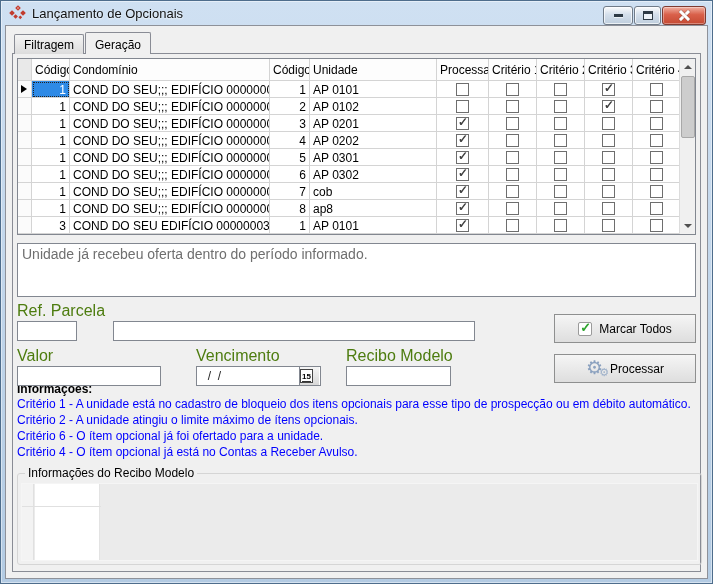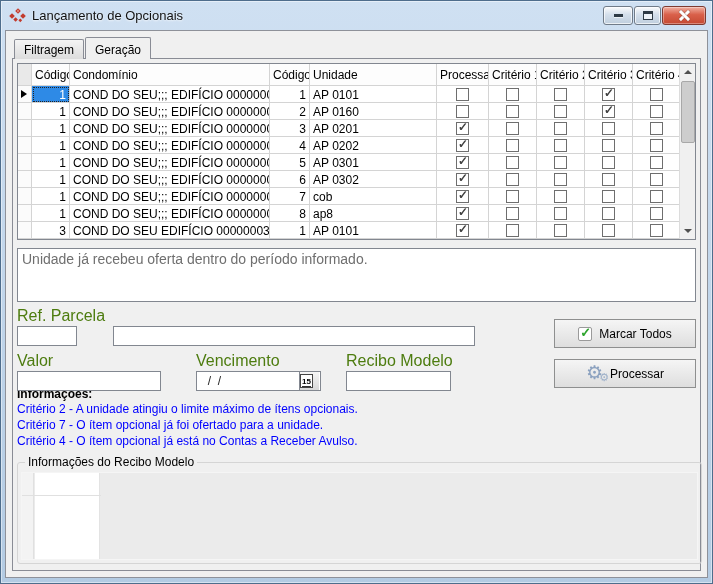--- a/index.html
+++ b/index.html
@@ -195,21 +195,21 @@
                 </div>
                 <div class="gcell cbcell">
                   <span class="cb"></span>
                 </div>
               </div>
               <div class="grow">
                 <div class="gcell rowhdr"></div>
                 <div class="gcell num">1</div>
                 <div class="gcell">COND DO SEU;;; EDIFÍCIO 00000001</div>
                 <div class="gcell num">2</div>
-                <div class="gcell">AP 0160</div>
+                <div class="gcell">AP 0102</div>
                 <div class="gcell cbcell">
                   <span class="cb"></span>
                 </div>
                 <div class="gcell cbcell">
                   <span class="cb"></span>
                 </div>
                 <div class="gcell cbcell">
                   <span class="cb"></span>
                 </div>
                 <div class="gcell cbcell">
@@ -425,22 +425,23 @@
         <button class="btn btn-proc">
           <span class="gear-icon">
               <i></i>
             </span>
           <span>Processar</span>
         </button>
       </div>
 
       <div class="info-heading">Informações:</div>
       <div id="criteria-list">
+          <div class="crit-line">Critério 1 - A unidade está no cadastro de bloqueio dos itens opcionais para esse tipo de prospecção ou em débito automático.</div>
           <div class="crit-line">Critério 2 - A unidade atingiu o limite máximo de ítens opcionais.</div>
-          <div class="crit-line">Critério 7 - O ítem opcional já foi ofertado para a unidade.</div>
+          <div class="crit-line">Critério 6 - O ítem opcional já foi ofertado para a unidade.</div>
           <div class="crit-line">Critério 4 - O ítem opcional já está no Contas a Receber Avulso.</div>
         </div>
 
       <fieldset class="rm">
         <legend>Informações do Recibo Modelo</legend>
         <div class="rm-grid">
           <div class="rm-rowhdr"></div>
           <div class="rm-col"></div>
           <div class="rm-headline"></div>
         </div>

